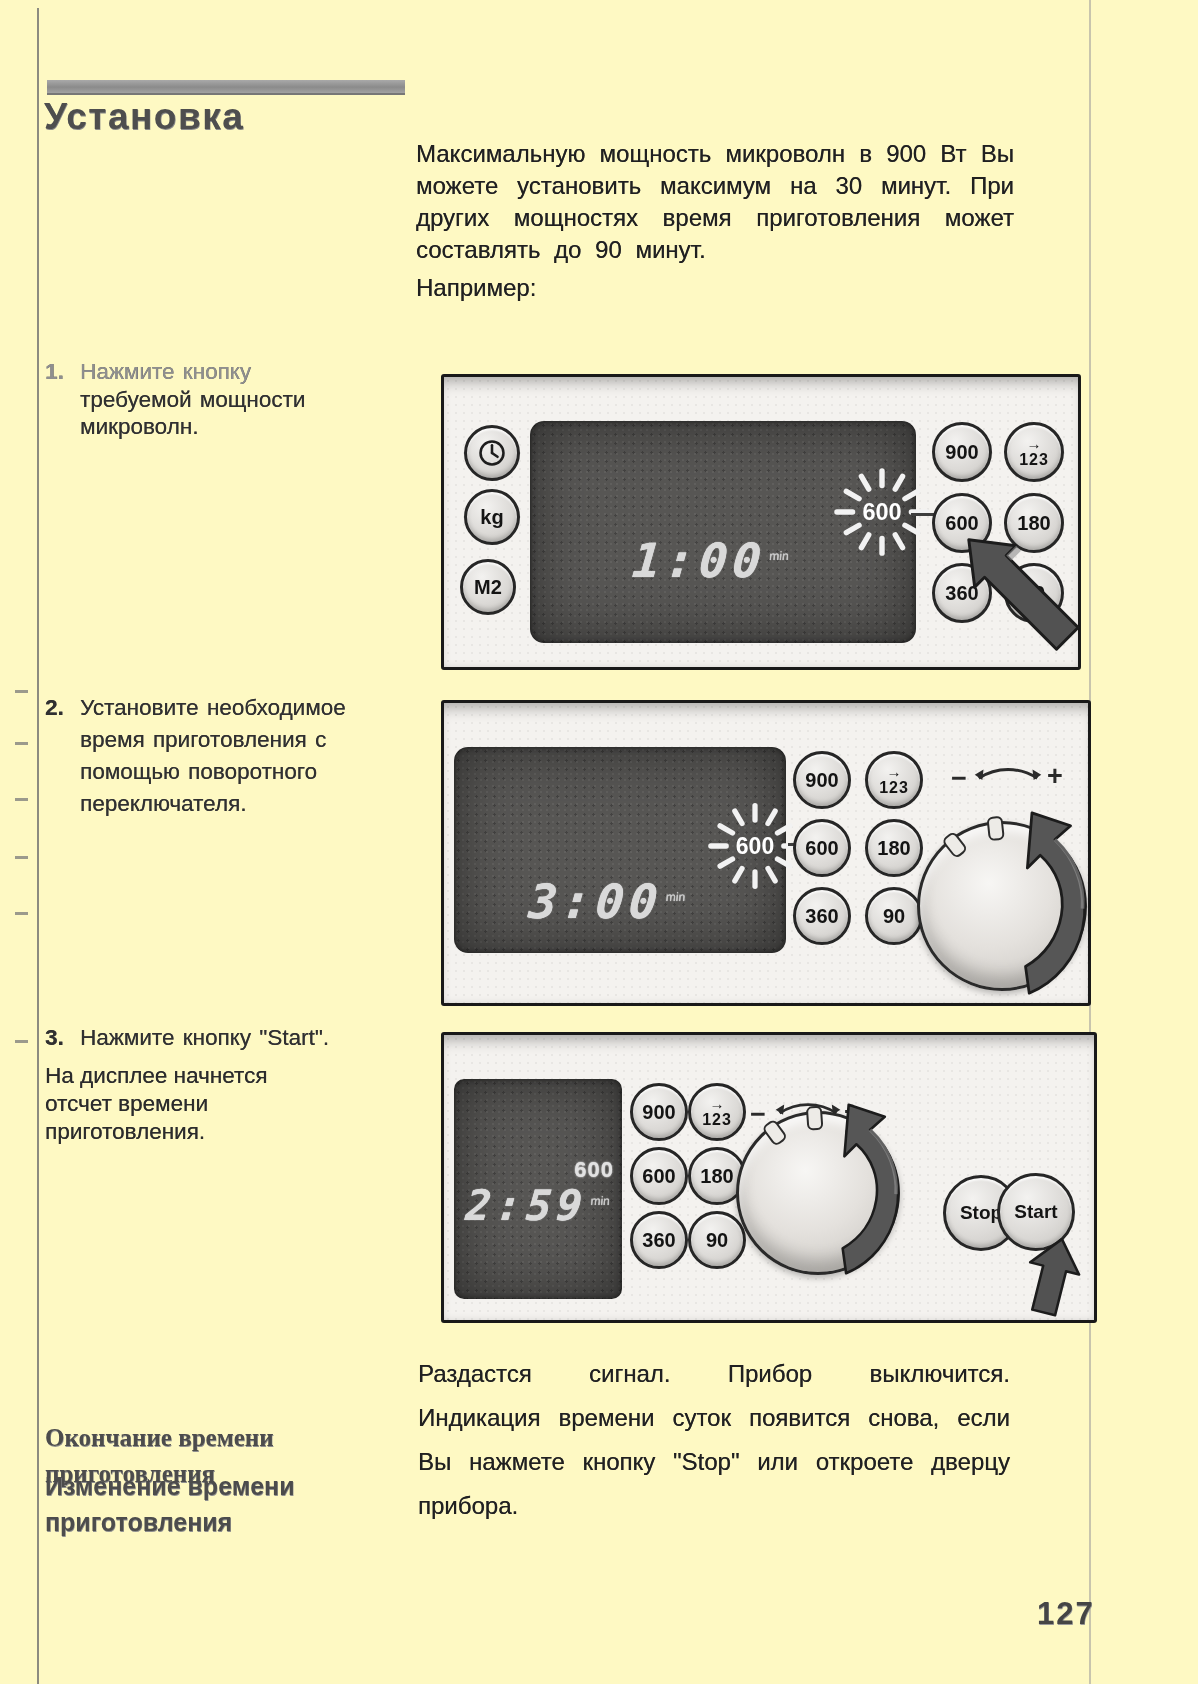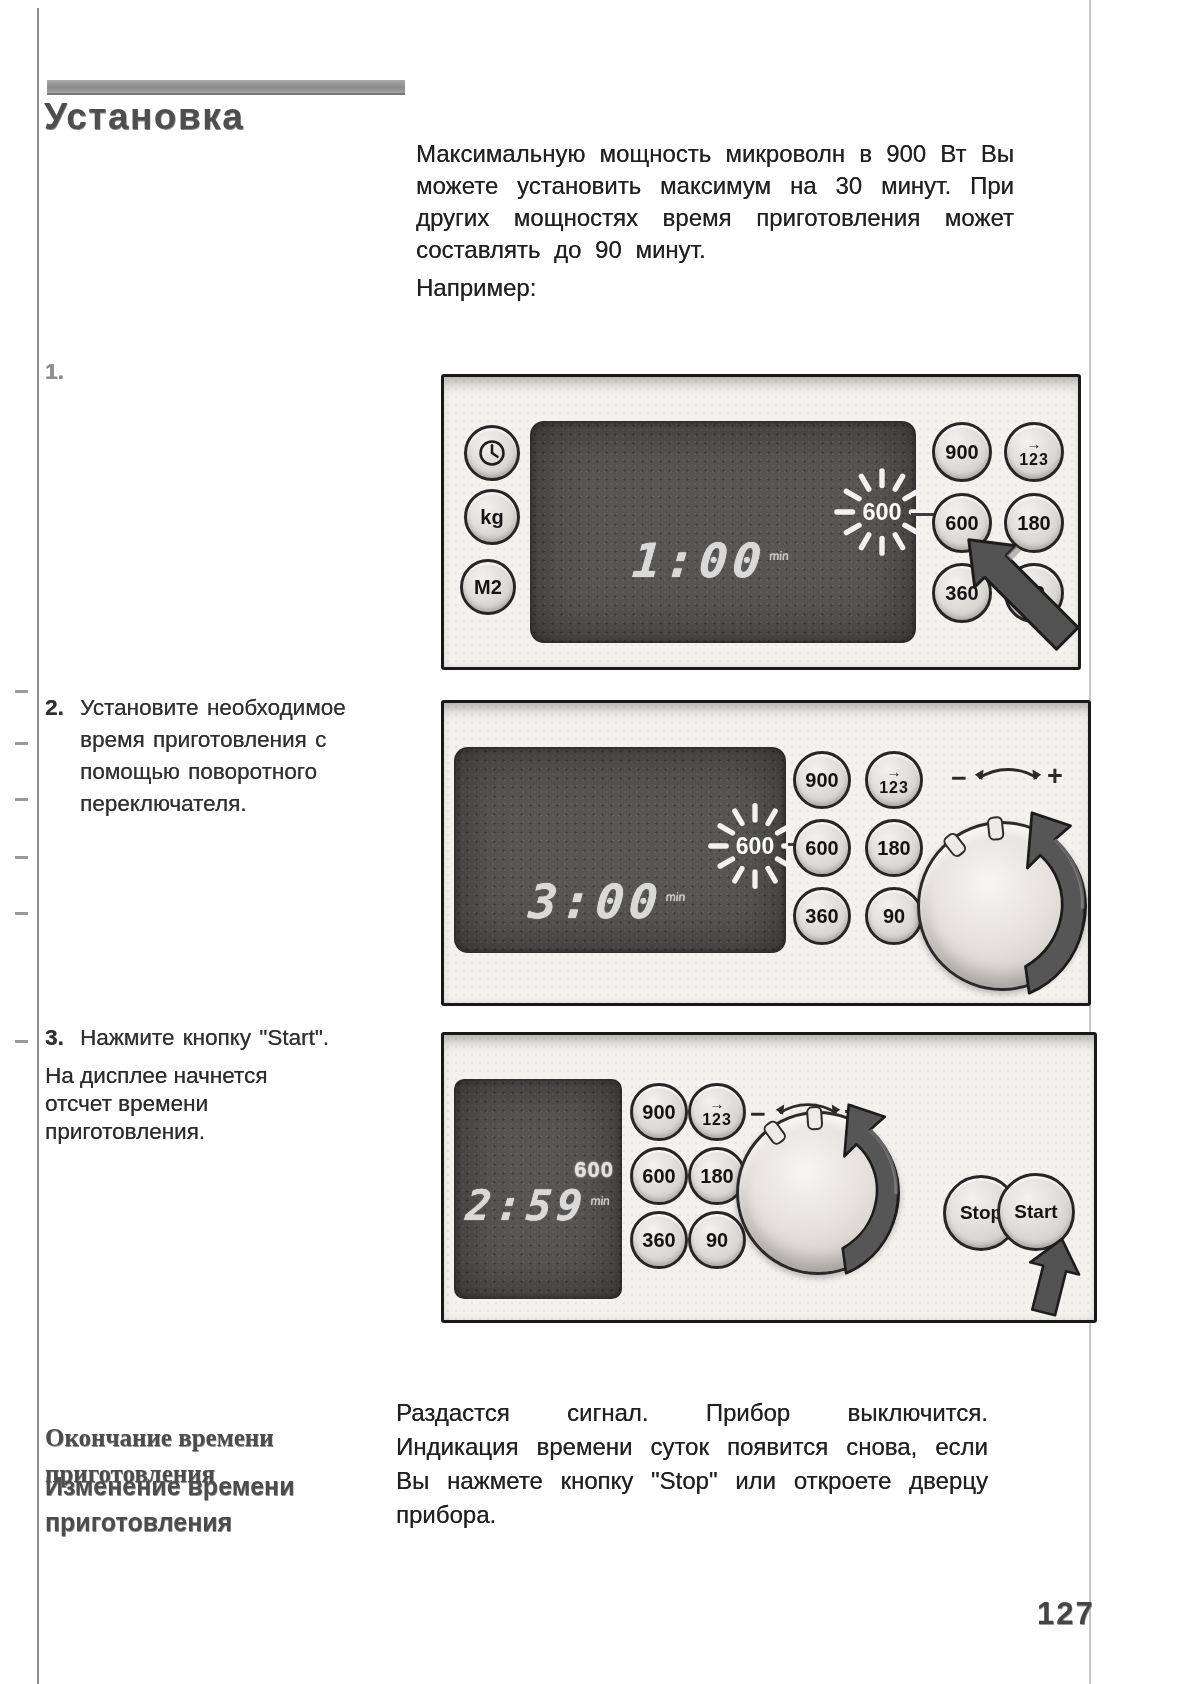--- a/index.html
+++ b/index.html
@@ -1,16 +1,16 @@
 <!DOCTYPE html>
 <html><head>
 <meta charset="utf-8">
 <style>
   html,body{margin:0;padding:0;background:#e8e8e6;}
-  #page{position:relative;width:1198px;height:1684px;background:#ffffff;overflow:hidden;
+  #page{position:relative;width:1198px;height:1684px;background:#fef9c3;overflow:hidden;
         font-family:"Liberation Sans",sans-serif;color:#232323;}
   
   .vrule-left{position:absolute;left:37px;top:8px;width:2px;height:1676px;background:#6f6f6f;opacity:.8;}
   .vrule-right{position:absolute;left:1089px;top:0;width:2px;height:1684px;background:#9a9a9a;opacity:.55;}
   .margin-dash{position:absolute;left:15px;width:13px;height:3px;background:#7a7a7a;opacity:.75;}
   
   .titlebar{position:absolute;left:47px;top:80px;width:358px;height:13px;
             background:linear-gradient(#a9a9a9,#8b8b8b 55%,#a2a2a2);border-bottom:2px solid #777;}
   .page-title{position:absolute;left:44px;top:96px;font-size:37px;font-weight:bold;color:#4e4e4e;
               letter-spacing:1.5px;text-shadow:0.6px 0.6px 0 #8a8a8a;}
@@ -77,20 +77,21 @@
   <div class="margin-dash" style="top:1040px"></div>
 
   <div class="titlebar"></div>
   <div class="page-title">Установка</div>
 
   <div class="body-text" style="left:416px;top:138px;width:598px;">Максимальную мощность микроволн в 900 Вт Вы можете установить максимум на 30 минут. При других мощностях время приготовления может составлять до 90 минут.</div>
   <div class="body-text plain" style="left:416px;top:272px;width:598px;">Например:</div>
 
   <div class="step step--muted" style="left:45px;top:358px;width:300px;">
     <span class="step-num">1.</span>
+    <div class="step-text" style="width:250px;">Нажмите кнопку требуемой мощности микроволн.</div>
   </div>
 
   <div class="panel" style="left:441px;top:374px;width:634px;height:290px;">
 
     <div class="rbtn" style="left:20px;top:48px;width:50px;height:50px;">
       <svg width="34" height="34" viewBox="0 0 40 40">
         <circle cx="20" cy="20" r="13.5" fill="none" stroke="#1d1d1d" stroke-width="3"></circle>
         <line x1="20" y1="20" x2="20" y2="11" stroke="#1d1d1d" stroke-width="3" stroke-linecap="round"></line>
         <line x1="20" y1="20" x2="26.5" y2="24.5" stroke="#1d1d1d" stroke-width="3" stroke-linecap="round"></line>
       </svg>
@@ -237,18 +238,18 @@
 
     <div class="rbtn" style="left:499px;top:140px;width:70px;height:70px;font-size:19px;font-weight:bold;text-align:center;">Stop</div>
     <div class="rbtn" style="left:553px;top:138px;width:72px;height:72px;font-size:19px;font-weight:bold;">Start</div>
 
     <svg class="svgbox" style="left:565px;top:198px;transform:rotate(14deg);" width="88" height="84" viewBox="0 0 100 100">
       <polygon points="50,6 80,42 64,42 64,96 36,96 36,42 20,42" fill="#525252" stroke="#1c1c1c" stroke-width="3" stroke-linejoin="round"></polygon>
     </svg>
   </div>
 
   <div class="section-heading" style="left:45px;top:1420px;font-family:Liberation Serif, serif;">Окончание времени приготовления</div>
-  <div class="body-text" style="left:396px;top:1352px;width:592px;line-height:34px;margin-top:44px;">Раздастся сигнал. Прибор выключится. Индикация времени суток появится снова, если Вы нажмете кнопку "Stop" или откроете дверцу прибора.</div>
+  <div class="body-text" style="left:418px;top:1352px;width:592px;line-height:44px;">Раздастся сигнал. Прибор выключится. Индикация времени суток появится снова, если Вы нажмете кнопку "Stop" или откроете дверцу прибора.</div>
 
   <div class="section-heading" style="left:45px;top:1468px;">Изменение времени приготовления</div>
 
   <div class="page-number">127</div>
 </div>
 
 </body></html>

